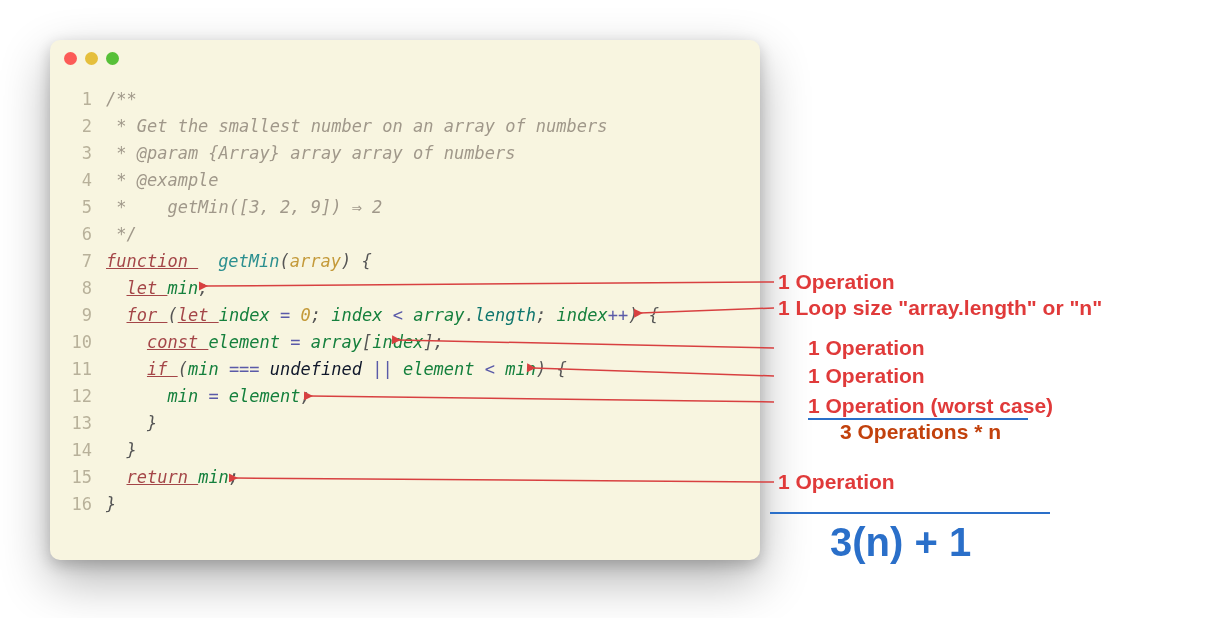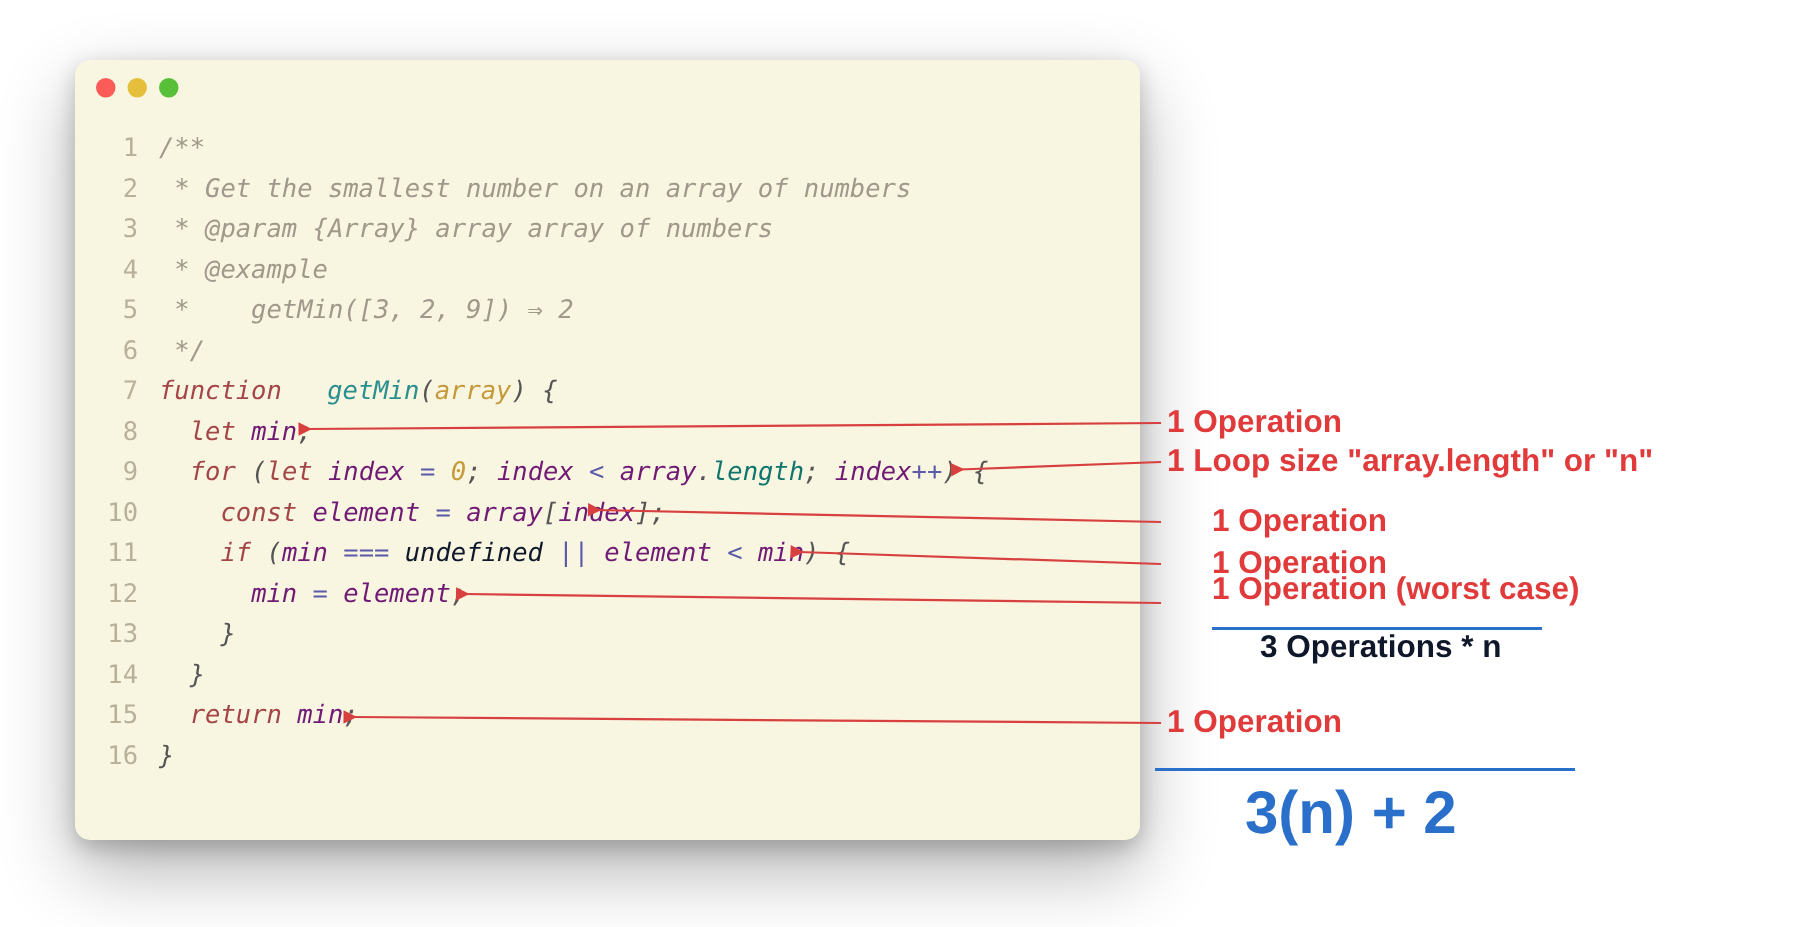--- a/index.html
+++ b/index.html
@@ -45,40 +45,40 @@
   }
   .gutter {
     display: inline-block;
     width: 30px;
     text-align: right;
     color: #b8b19a;
     margin-right: 14px;
     font-style: normal;
   }
   .c-comment { color: #a0988a; font-style: italic; }
-  .c-key { color: #a44648; }
+  .c-key { color: #a44648; text-decoration: underline; }
   .c-fn { color: #2b8f8f; margin-left: 20px; }
-  .c-var { color: #701a75; }
+  .c-var { color: #15803d; }
   .c-param { color: #c49a3a; }
   .c-punc { color: #555; }
   .c-num { color: #c49a3a; }
   .c-op { color: #5a5aa8; }
   .c-undef { color: #0f172a; }
   .c-prop { color: #0f766e; }
   .line { display: block; height: 27px; }
 
   .anno {
     position: absolute;
     font-family: Arial, sans-serif;
     font-size: 21px;
     font-weight: 600;
     color: #e03a3a;
     white-space: nowrap;
   }
-  .anno.blue { color: #0f172a; }
+  .anno.blue { color: #c2410c; }
   .anno.big { font-size: 40px; font-weight: 700; color: #2a6fc9; }
 
   svg.arrows {
     position: absolute;
     left: 0; top: 0;
     width: 1210px; height: 618px;
     pointer-events: none;
   }
   .hr-blue {
     position: absolute;
@@ -109,18 +109,18 @@
     <line x1="774" y1="348" x2="398" y2="340" stroke="#d84040" stroke-width="1.5" marker-end="url(#arrowhead)"></line>
     <line x1="774" y1="376" x2="533" y2="368" stroke="#d84040" stroke-width="1.5" marker-end="url(#arrowhead)"></line>
     <line x1="774" y1="402" x2="310" y2="396" stroke="#d84040" stroke-width="1.5" marker-end="url(#arrowhead)"></line>
     <line x1="774" y1="482" x2="235" y2="478" stroke="#d84040" stroke-width="1.5" marker-end="url(#arrowhead)"></line>
   </svg>
 
 <div class="anno" style="left:778px; top:270px;">1 Operation</div>
 <div class="anno" style="left:778px; top:296px;">1 Loop size "array.length" or "n"</div>
 <div class="anno" style="left:808px; top:336px;">1 Operation</div>
 <div class="anno" style="left:808px; top:364px;">1 Operation</div>
-<div class="anno" style="left:808px; top:381px;">1 Operation (worst case)</div>
+<div class="anno" style="left:808px; top:394px;">1 Operation (worst case)</div>
 <div class="hr-blue" style="left:808px; top:418px; width:220px;"></div>
 <div class="anno blue" style="left:840px; top:420px;">3 Operations * n</div>
 <div class="anno" style="left:778px; top:470px;">1 Operation</div>
 <div class="hr-blue" style="left:770px; top:512px; width:280px;"></div>
-<div class="anno big" style="left:830px; top:520px;">3(n) + 2</div>
+<div class="anno big" style="left:830px; top:520px;">3(n) + 1</div>
 
 </body></html>

